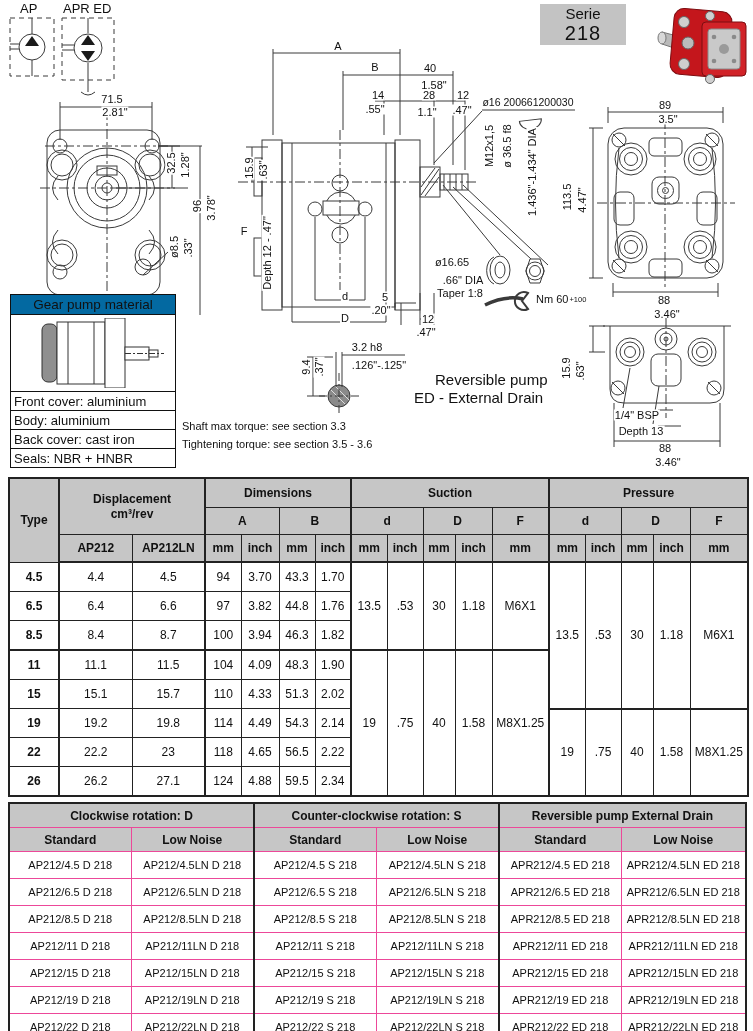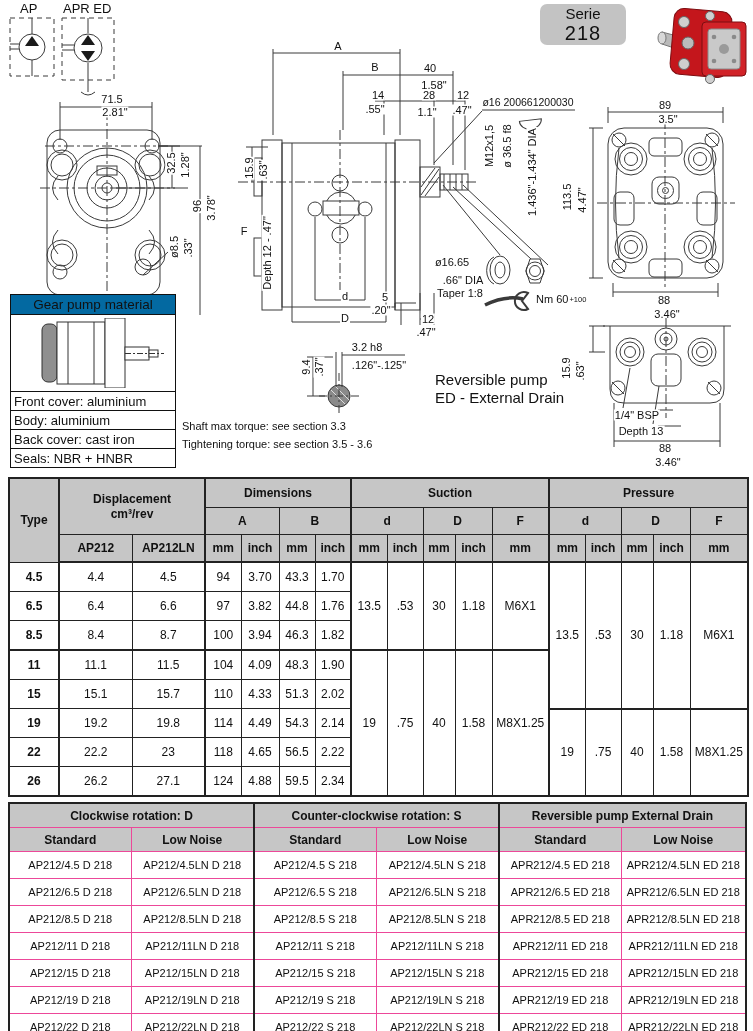--- a/index.html
+++ b/index.html
@@ -10,21 +10,21 @@
   svg{display:block;}
   
   .hl{position:absolute;transform:translate(-50%,-50%);font-size:11px;line-height:1;
       white-space:nowrap;background:#fff;padding:0 1px;}
   .vl{position:absolute;transform:translate(-50%,-50%) rotate(-90deg);font-size:11px;
       line-height:1;white-space:nowrap;background:#fff;padding:0 1px;}
   .tl{position:absolute;font-size:11px;line-height:1.3;white-space:nowrap;}
   .symlab{position:absolute;font-size:13px;line-height:1;}
   .big{font-size:15px;}
   .serie{position:absolute;left:540px;top:4px;width:86px;height:41px;background:#c3c3c3;
-         text-align:center;border-radius:7px;}
+         text-align:center;}
   .serie .l1{font-size:15px;margin-top:2px;line-height:1.1;}
   .serie .l2{font-size:20px;line-height:1;letter-spacing:1px;}
   .matbox{position:absolute;left:10px;top:294px;width:164px;border:1px solid #111;background:#fff;}
   .matbox .title{background:#0369a1;text-align:center;font-size:13.5px;padding:2px 0;
                  border-bottom:1px solid #111;}
   .matbox .img{height:76px;border-bottom:1px solid #111;display:flex;align-items:center;
                justify-content:center;}
   .matbox .mrow{font-size:13px;padding:2px 3px 1px 3px;border-bottom:1px solid #111;height:15px;
                 white-space:nowrap;overflow:hidden;}
   .matbox .mrow:last-child{border-bottom:none;}
@@ -355,21 +355,21 @@
         <line x1="12" y1="22" x2="38" y2="22"></line>
           <line x1="12" y1="61" x2="30" y2="61"></line>
       </g>
     </svg>
     <span class="hl" style="left:367px;top:347px">3.2 h8</span>
     <span class="hl" style="left:379px;top:365px">.126"-.125"</span>
     <span class="vl" style="left:306px;top:367px">9.4</span>
     <span class="vl" style="left:319px;top:367px">.37"</span>
 
     <div class="tl big" style="left:435px;top:370px">Reversible pump</div>
-    <div class="tl big" style="left:435px;top:388px">ED - External Drain</div>
+    <div class="tl big" style="left:414px;top:388px">ED - External Drain</div>
 
     <div class="matbox">
       <div class="title">Gear pump material</div>
       <div class="img">
         <svg width="150" height="70" viewBox="0 0 150 70">
           <g stroke="#333" fill="#fff">
             <rect x="24" y="6" width="15" height="58" rx="6" fill="#8f8f8f"></rect>
             <rect x="39" y="4" width="48" height="62"></rect>
             <line x1="50" y1="4" x2="50" y2="66"></line>
               <line x1="76" y1="4" x2="76" y2="66"></line>

